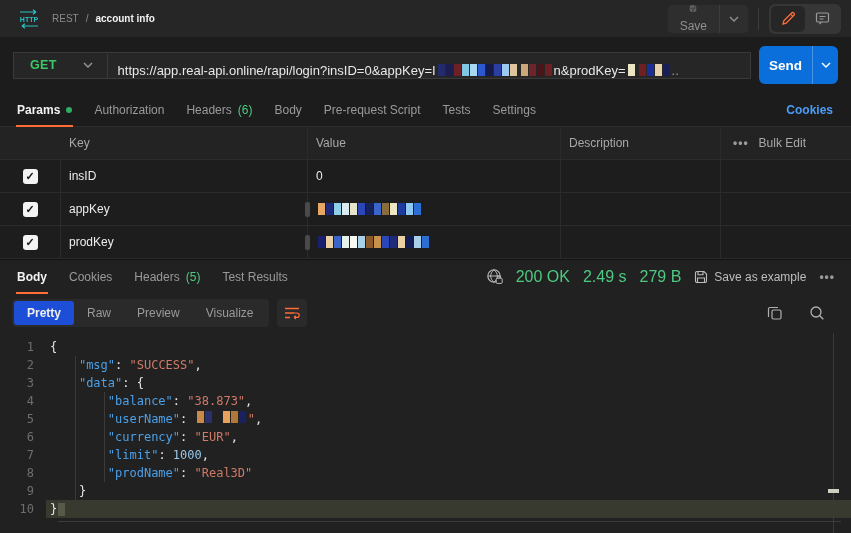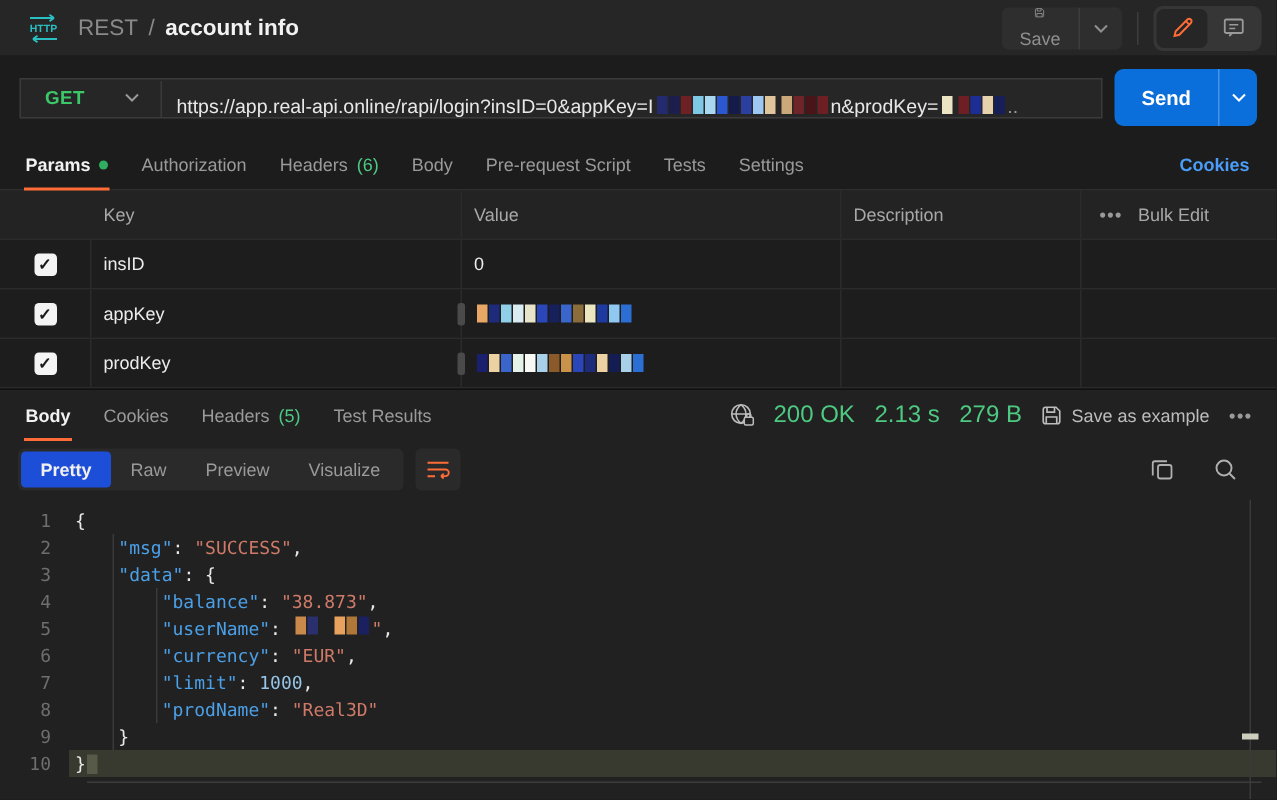--- a/index.html
+++ b/index.html
@@ -8,21 +8,21 @@
     font-family:"Liberation Sans", sans-serif;
     background:#1c1c1c; color:#ededed; font-size:12px;
     position:relative;
   }
   .app { width:851px; height:533px; display:flex; flex-direction:column; background:#1c1c1c; }
 
   
   .topbar { height:37px; background:#262626; display:flex; align-items:center; padding:0 10px; flex:0 0 auto; }
   .http-icon { display:flex; flex-direction:column; align-items:center; color:#2bbfc4; margin:0 10px 0 6px; }
   .http-icon svg { display:block; }
-  .breadcrumb { display:flex; align-items:center; gap:7px; font-size:15px; }
+  .breadcrumb { display:flex; align-items:center; gap:7px; font-size:10px; }
   .crumb-muted { color:#8a8a8a; }
   .crumb-current { color:#f2f2f2; font-weight:bold; }
   .topbar-right { margin-left:auto; display:flex; align-items:center; gap:10px; }
   .save-split { display:flex; align-items:stretch; background:#2e2e2e; border-radius:4px; overflow:hidden; height:28px; }
   .save-main { display:flex; align-items:center; gap:7px; padding:0 12px; color:#8f8f8f; cursor:pointer;flex-direction:column; }
   .save-main svg { stroke:#8f8f8f; }
   .save-caret { display:flex; align-items:center; padding:0 9px; border-left:1px solid #3d3d3d; color:#8f8f8f; cursor:pointer; }
   .top-sep { width:1px; height:22px; background:#3d3d3d; }
   .icon-group { display:flex; align-items:center; background:#363636; border-radius:6px; padding:2px; height:30px; }
   .icon-btn { width:34px; height:26px; display:flex; align-items:center; justify-content:center; border-radius:5px; cursor:pointer; }
@@ -30,21 +30,21 @@
   .icon-btn svg { display:block; }
 
   
   .request-row { height:56px; display:flex; align-items:center; padding:0 13px; gap:8px; flex:0 0 auto; background:#1c1c1c; }
   .url-box { flex:1; height:27px; display:flex; align-items:flex-end; background:#262626; border:1px solid #3a3a3a; border-radius:0; overflow:hidden; }
   .method-select { display:flex; align-items:center; gap:26px; padding:0 14px 0 16px; cursor:pointer; height:100%; }
   .method-label { color:#3cc868; font-weight:bold; font-size:12.5px; letter-spacing:.3px; }
   .method-select svg { stroke:#9a9a9a; }
   .url-divider { width:1px; height:24px; background:#3a3a3a; }
   .url-text { flex:1; padding:0 10px; color:#e8e8e8; font-size:13px; white-space:nowrap; overflow:hidden; display:flex; align-items:center; }
-  .send-btn { width:95px; height:38px; background:#0b6fdb; border-radius:6px; display:flex; align-items:stretch; overflow:hidden; flex:0 0 auto; }
+  .send-btn { width:79px; height:38px; background:#0b6fdb; border-radius:6px; display:flex; align-items:stretch; overflow:hidden; flex:0 0 auto; }
   .send-main { flex:1; display:flex; align-items:center; justify-content:center; color:#fff; font-weight:bold; font-size:13.5px; cursor:pointer; }
   .send-caret { width:26px; display:flex; align-items:center; justify-content:center; border-left:1px solid rgba(255,255,255,.25); cursor:pointer; }
   .send-caret svg { stroke:#fff; }
 
   
   .tabs-row { height:34px; display:flex; align-items:center; padding:0 6px; border-bottom:1px solid #2e2e2e; flex:0 0 auto; position:relative; }
   .tab { position:relative; height:100%; display:flex; align-items:center; gap:6px; padding:0 11px; color:#9a9a9a; cursor:pointer; font-size:12px; }
   .tab.active { color:#f2f2f2; font-weight:bold; }
   .tab.active::after { content:""; position:absolute; left:10px; right:10px; bottom:-1px; height:2px; background:#ff6c37; }
   .tab .count { color:#4dc981; }
@@ -339,21 +339,21 @@
       <div class="resp-meta">
         <span class="globe-wrap">
           <svg width="17" height="17" viewBox="0 0 17 17" fill="none">
             <circle cx="8" cy="8" r="6.2" stroke="#bdbdbd" stroke-width="1.1"></circle>
             <path d="M1.8 8 h12.4 M8 1.8 c-4.4 3.6 -4.4 8.8 0 12.4 M8 1.8 c4.4 3.6 4.4 8.8 0 12.4" stroke="#bdbdbd" stroke-width="1"></path>
             <rect x="10.2" y="10.2" width="6" height="5.2" rx="1" fill="#212121" stroke="#bdbdbd" stroke-width="1"></rect>
             <path d="M11.8 10.2 v-1 a1.4 1.4 0 0 1 2.8 0 v1" stroke="#bdbdbd" stroke-width="1"></path>
           </svg>
         </span>
         <span class="meta-green">200 OK</span>
-        <span class="meta-green">2.13 s</span>
+        <span class="meta-green">2.49 s</span>
         <span class="meta-green">279 B</span>
         <span class="meta-item">
           <svg width="14" height="14" viewBox="0 0 14 14" fill="none">
             <path d="M1.5 3 a1.5 1.5 0 0 1 1.5-1.5 h7 l2.5 2.5 v7 a1.5 1.5 0 0 1-1.5 1.5 h-8 a1.5 1.5 0 0 1-1.5-1.5 z" stroke-width="1.1"></path>
             <path d="M4 1.5 v3.2 h5 v-3.2 M3.5 12.5 v-4.5 h7 v4.5" stroke-width="1.1"></path>
           </svg>
           <span>Save as example</span>
         </span>
         <span class="dots-icon">•••</span>
       </div>

